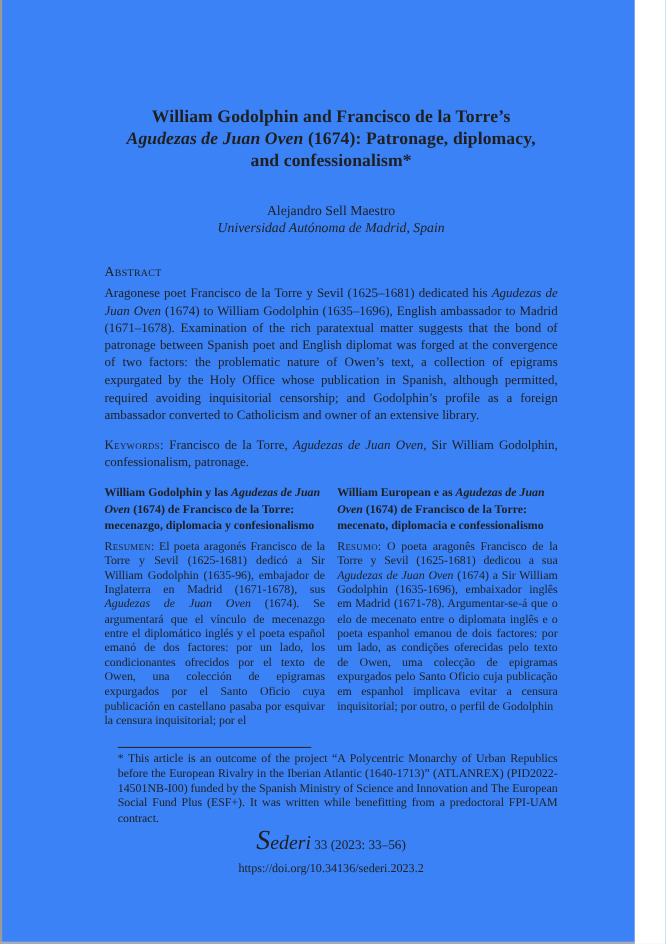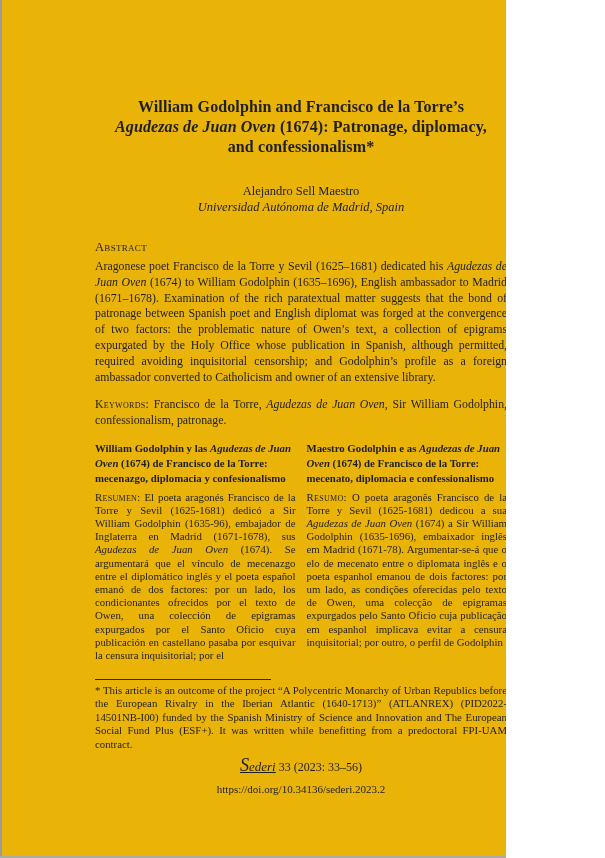--- a/index.html
+++ b/index.html
@@ -1,21 +1,21 @@
 <!DOCTYPE html>
 <html lang="en"><head>
 <meta charset="utf-8">
 <title>Article first page</title>
 <style>
   html, body { margin: 0; padding: 0; background: #ffffff; }
   .page {
     position: relative;
-    width: 506px;
+    width: 577px;
     height: 858px;
-    background: #eab308;
+    background: #3b82f6;
     font-family: "Liberation Serif", "DejaVu Serif", serif;
     color: #1f1f1f;
     overflow: hidden;
   }
   .edge-left {
     position: absolute; left: 0; top: 0;
     width: 2px; height: 100%;
     background: #9a9a9a;
   }
   .edge-bottom {
@@ -86,38 +86,38 @@
     text-align: justify;
     hyphens: auto;
     -webkit-hyphens: auto;
   }
   .col-body .work { font-style: italic; }
   .footnote {
     margin-top: 6px;
     font-size: 10.8px;
     line-height: 13.4px;
     text-align: justify;
+    margin-left: 12px;
   }
   .footnote-rule {
     width: 176px;
     height: 0;
     border-top: 1px solid #2a2a2a;
     margin-bottom: 4px;
   }
   .journal-line {
     margin-top: 6px;
     text-align: center;
     font-size: 12px;
     line-height: 16px;
   }
   .journal-name {
     display: inline-block;
     font-style: italic;
-    font-size: 13px;
-    text-decoration: underline;
+    font-size: 18px;
   }
   .journal-name::first-letter { font-size: 1.4em; }
   .doi-line {
     margin-top: 7px;
     text-align: center;
     font-size: 11px;
     line-height: 14px;
   }
   .doi-line a, .doi-line span { color: #1f1f1f; text-decoration: none; margin-top: 40px; }
 </style>
@@ -151,21 +151,21 @@
 
       <div class="col" lang="es">
         <div class="col-heading">
           <span>William Godolphin y las </span><span class="work">Agudezas de Juan Oven</span><span> (1674) de Francisco de la Torre: mecenazgo, diplomacia y confesionalismo</span>
         </div>
         <p class="col-body"><span class="sc">Resumen:</span><span> El poeta aragonés Francisco de la Torre y Sevil (1625-1681) dedicó a Sir William Godolphin (1635-96), embajador de Inglaterra en Madrid (1671-1678), sus </span><span class="work">Agudezas de Juan Oven</span><span> (1674). Se argumentará que el vínculo de mecenazgo entre el diplomático inglés y el poeta español emanó de dos factores: por un lado, los condicionantes ofrecidos por el texto de Owen, una colección de epigramas expurgados por el Santo Oficio cuya publicación en castellano pasaba por esquivar la censura inquisitorial; por el</span></p>
       </div>
 
       <div class="col" lang="pt">
         <div class="col-heading">
-          <span>Maestro Godolphin e as </span><span class="work">Agudezas de Juan Oven</span><span> (1674) de Francisco de la Torre: mecenato, diplomacia e confessionalismo</span>
+          <span>William European e as </span><span class="work">Agudezas de Juan Oven</span><span> (1674) de Francisco de la Torre: mecenato, diplomacia e confessionalismo</span>
         </div>
         <p class="col-body"><span class="sc">Resumo:</span><span> O poeta aragonês Francisco de la Torre y Sevil (1625-1681) dedicou a sua </span><span class="work">Agudezas de Juan Oven</span><span> (1674) a Sir William Godolphin (1635-1696), embaixador inglês em Madrid (1671-78). Argumentar-se-á que o elo de mecenato entre o diplomata inglês e o poeta espanhol emanou de dois factores: por um lado, as condições oferecidas pelo texto de Owen, uma colecção de epigramas expurgados pelo Santo Oficio cuja publicação em espanhol implicava evitar a censura inquisitorial; por outro, o perfil de Godolphin</span></p>
       </div>
 
     </div>
 
     <div class="footnote">
       <div class="footnote-rule"></div>
       <div>* This article is an outcome of the project “A Polycentric Monarchy of Urban Republics before the European Rivalry in the Iberian Atlantic (1640-1713)” (ATLANREX) (PID2022-14501NB-I00) funded by the Spanish Ministry of Science and Innovation and The European Social Fund Plus (ESF+). It was written while benefitting from a predoctoral FPI-UAM contract.</div>
     </div>

